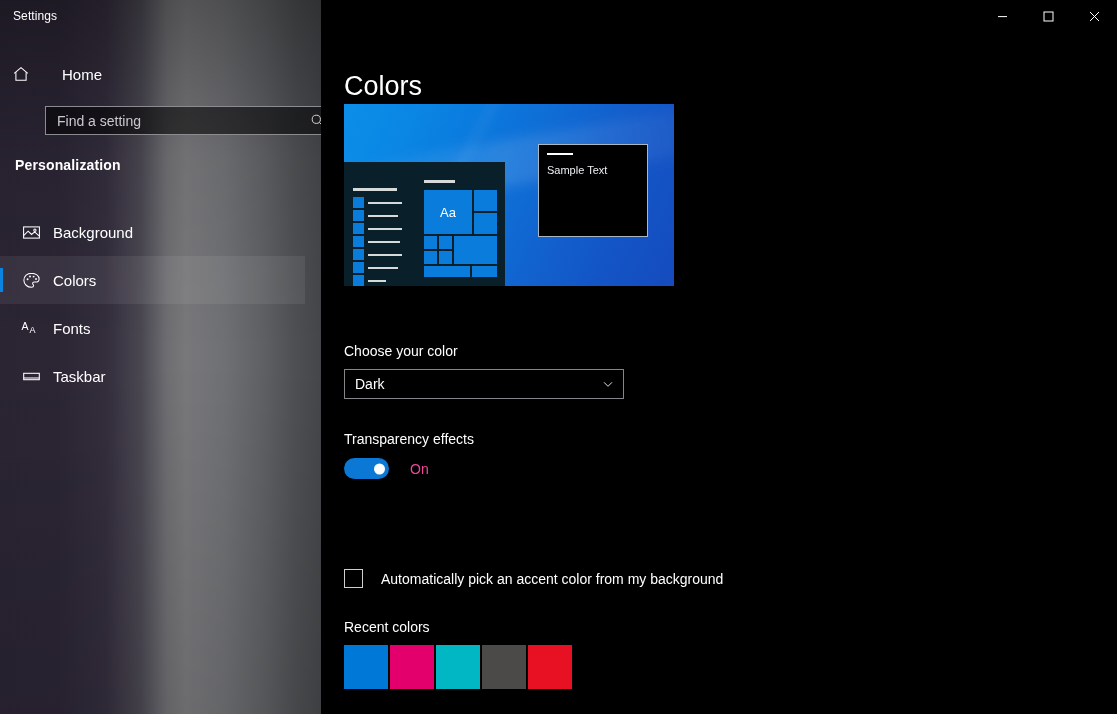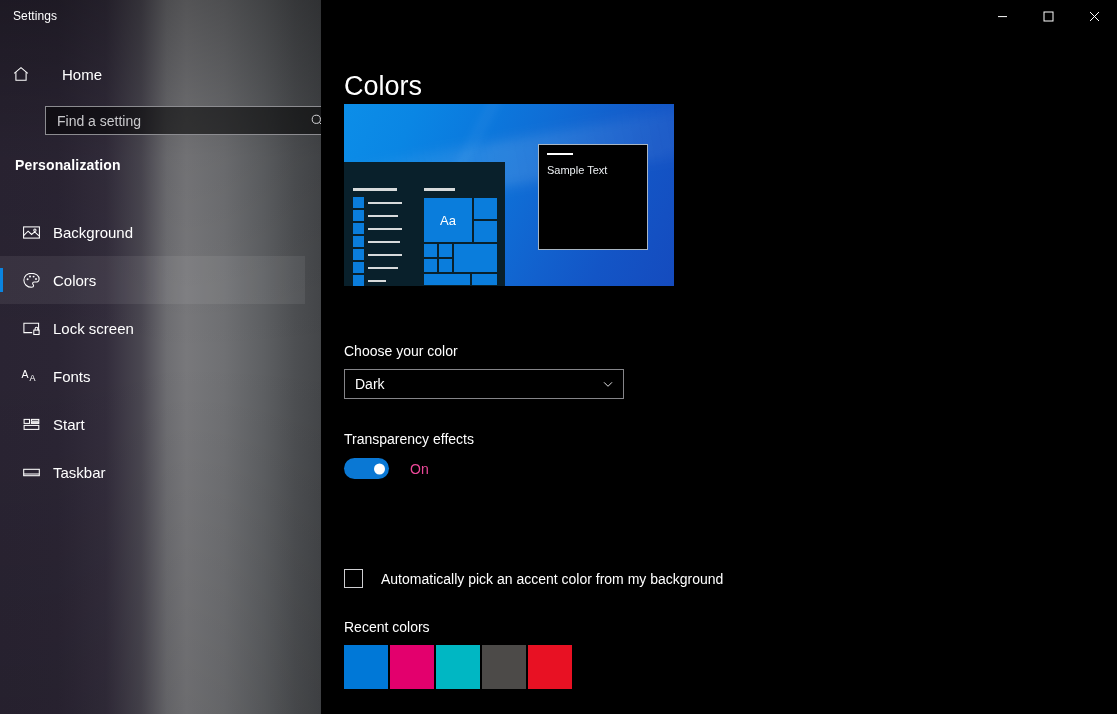--- a/index.html
+++ b/index.html
@@ -247,21 +247,21 @@
     background: #0a7ddc;
     flex: none;
   }
   .pv-line {
     height: 2px;
     background: #d7dadb;
     margin-left: 4px;
   }
   #pv-tiles {
     position: absolute;
-    left: 80px; top: 26px;
+    left: 80px; top: 18px;
     width: 74px;
   }
   #pv-tiles .pv-bar-head { width: 31px; margin-bottom: 5px; }
   .pv-tile { background: #0a7ddc; position: absolute; }
   #pv-tile-big { left: 0; top: 10px; width: 48px; height: 44px;
     display:flex; align-items:center; justify-content:center; }
   #pv-tile-big span { font-size: 13px; color: #fff; line-height:1; }
   #pv-tile-r1 { left: 50px; top: 10px; width: 23px; height: 21px; }
   #pv-tile-r2 { left: 50px; top: 33px; width: 23px; height: 21px; }
   #pv-tile-s1 { left: 0;  top: 56px; width: 13px; height: 13px; }
@@ -269,21 +269,21 @@
   #pv-tile-s3 { left: 0;  top: 71px; width: 13px; height: 13px; }
   #pv-tile-s4 { left: 15px; top: 71px; width: 13px; height: 13px; }
   #pv-tile-w1 { left: 30px; top: 56px; width: 43px; height: 28px; }
   #pv-tile-w2 { left: 0;  top: 86px; width: 46px; height: 11px; }
   #pv-tile-w3 { left: 48px; top: 86px; width: 25px; height: 11px; }
 
   
   #pv-window {
     position: absolute;
     left: 194px; top: 40px;
-    width: 110px; height: 106px;
+    width: 110px; height: 93px;
     background: #000000;
     border: 1px solid #a9b6c4;
     box-sizing: border-box;
   }
   #pv-win-bar {
     position: absolute;
     left: 8px; top: 8px;
     width: 26px; height: 2px;
     background: #ffffff;
   }
@@ -447,53 +447,32 @@
               <path d="M9.5 2.2 C5.2 2.2 1.9 5.2 1.9 9.2 C1.9 13.2 5.2 16.3 9.5 16.3 C10.9 16.3 11.6 15.6 11.6 14.7 C11.6 14.2 11.4 13.9 11.1 13.5 C10.8 13.2 10.6 12.8 10.6 12.4 C10.6 11.6 11.3 11 12.2 11 L13.6 11 C15.7 11 17.1 9.7 17.1 7.9 C17.1 4.7 13.8 2.2 9.5 2.2 Z"></path>
               <circle cx="5.6" cy="8.3" r="0.95" fill="#ffffff" stroke="none"></circle>
               <circle cx="8.0" cy="5.5" r="0.95" fill="#ffffff" stroke="none"></circle>
               <circle cx="11.6" cy="5.6" r="0.95" fill="#ffffff" stroke="none"></circle>
               <circle cx="14.0" cy="8.0" r="0.95" fill="#ffffff" stroke="none"></circle>
             </svg>
           </span>
           <span class="nav-label">Colors</span>
         </div>
 
-        <div class="nav-item">
-          <span class="nav-ico">
-            <svg width="19" height="19" viewBox="0 0 19 19" fill="none" stroke="#ffffff" stroke-width="1.05">
-              <path d="M16.6 11.4 L16.6 4.3 L1.9 4.3 L1.9 13.6 L10.2 13.6"></path>
-              <rect x="11.8" y="11.1" width="5.3" height="4.4"></rect>
-              <path d="M13.1 11.1 L13.1 9.7 C13.1 8.9 13.7 8.3 14.45 8.3 C15.2 8.3 15.8 8.9 15.8 9.7 L15.8 11.1"></path>
-            </svg>
-          </span>
-          <span class="nav-label">Lock screen</span>
-        </div>
 
 
         <div class="nav-item">
           <span class="nav-ico">
             <svg width="21" height="19" viewBox="0 0 21 19" fill="#ffffff">
               <text x="0.5" y="10.5" font-family="Liberation Sans, sans-serif" font-size="10.5">A</text>
               <text x="8.5" y="14" font-family="Liberation Sans, sans-serif" font-size="9">A</text>
             </svg>
           </span>
           <span class="nav-label">Fonts</span>
         </div>
 
-        <div class="nav-item">
-          <span class="nav-ico">
-            <svg width="19" height="19" viewBox="0 0 19 19" fill="none" stroke="#ffffff" stroke-width="1.05">
-              <rect x="2.1" y="4.4" width="5.4" height="4.0"></rect>
-              <rect x="9.4" y="4.4" width="7.4" height="1.8"></rect>
-              <rect x="9.4" y="7.2" width="7.4" height="1.2"></rect>
-              <rect x="2.1" y="10.4" width="14.7" height="4.0"></rect>
-            </svg>
-          </span>
-          <span class="nav-label">Start</span>
-        </div>
 
         <div class="nav-item">
           <span class="nav-ico">
             <svg width="19" height="19" viewBox="0 0 19 19" fill="none" stroke="#ffffff" stroke-width="1.05">
               <rect x="1.7" y="6.3" width="15.6" height="6.4"></rect>
               <path d="M1.7 11.0 L17.3 11.0"></path>
             </svg>
           </span>
           <span class="nav-label">Taskbar</span>
         </div>

